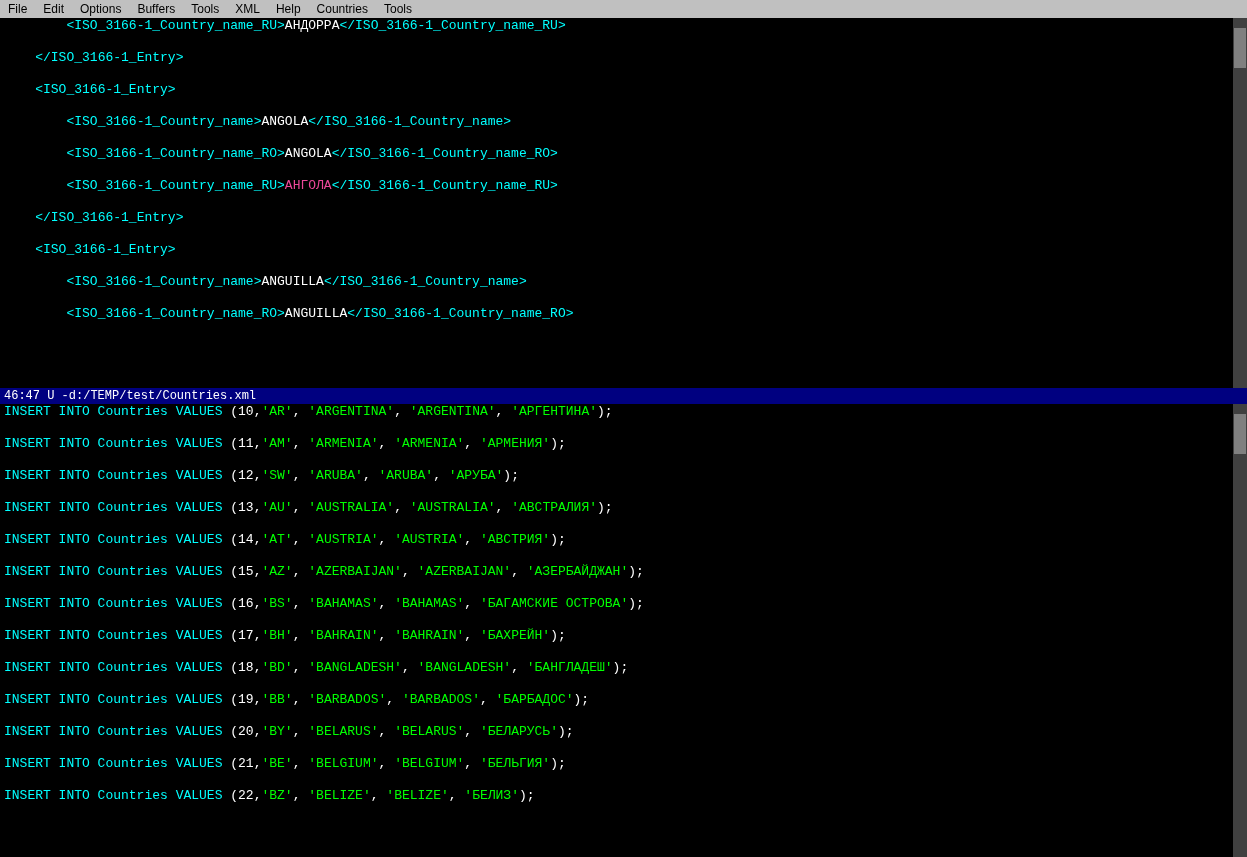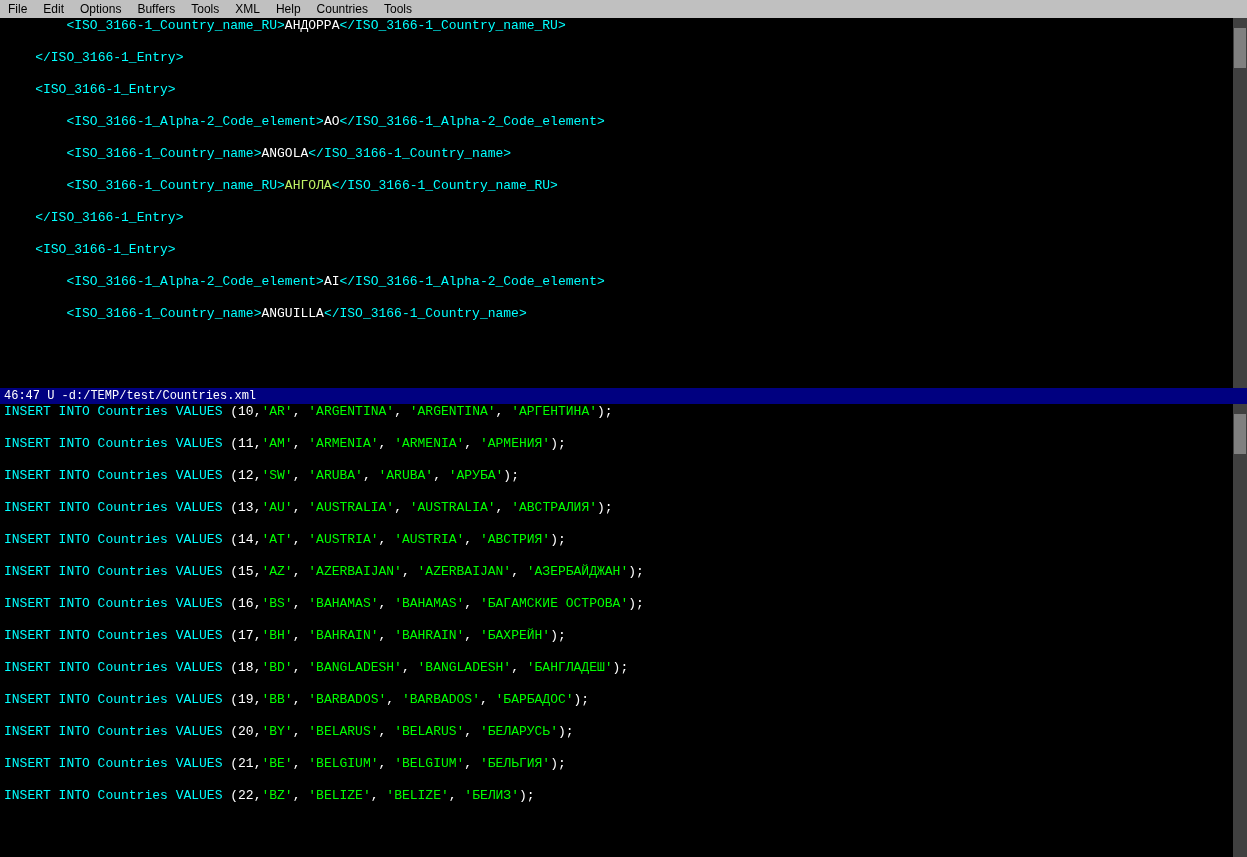--- a/index.html
+++ b/index.html
@@ -112,27 +112,27 @@
   <span class="menu-item">Tools</span>
 </div>
 
 <div id="top-pane">
   <div class="scrollbar-v">
     <div class="scrollbar-thumb"></div>
   </div>
   <pre><span class="line">        <span style="color:#00ffff">&lt;ISO_3166-1_Country_name_RU&gt;</span><span style="color:#ffffff">АНДОРРА</span><span style="color:#00ffff">&lt;/ISO_3166-1_Country_name_RU&gt;</span></span>
 <span class="line">    <span style="color:#00ffff">&lt;/ISO_3166-1_Entry&gt;</span></span>
 <span class="line">    <span style="color:#00ffff">&lt;ISO_3166-1_Entry&gt;</span></span>
-<span class="line">        <span style="color:#00ffff">&lt;ISO_3166-1_Alpha-2_Code_element&gt;</span><span style="color:#ffffff">AO</span><span style="color:#00ffff">&lt;/ISO_3166-1_Alpha-2_Code_element&gt;</span></span>
 <span class="line">        <span style="color:#00ffff">&lt;ISO_3166-1_Country_name&gt;</span><span style="color:#ffffff">ANGOLA</span><span style="color:#00ffff">&lt;/ISO_3166-1_Country_name&gt;</span></span>
-<span class="line">        <span style="color:#00ffff">&lt;ISO_3166-1_Country_name_RU&gt;</span><span style="color:#bef264">АНГОЛА</span><span style="color:#00ffff">&lt;/ISO_3166-1_Country_name_RU&gt;</span></span>
+<span class="line">        <span style="color:#00ffff">&lt;ISO_3166-1_Country_name_RO&gt;</span><span style="color:#ffffff">ANGOLA</span><span style="color:#00ffff">&lt;/ISO_3166-1_Country_name_RO&gt;</span></span>
+<span class="line">        <span style="color:#00ffff">&lt;ISO_3166-1_Country_name_RU&gt;</span><span style="color:#ec4899">АНГОЛА</span><span style="color:#00ffff">&lt;/ISO_3166-1_Country_name_RU&gt;</span></span>
 <span class="line">    <span style="color:#00ffff">&lt;/ISO_3166-1_Entry&gt;</span></span>
 <span class="line">    <span style="color:#00ffff">&lt;ISO_3166-1_Entry&gt;</span></span>
-<span class="line">        <span style="color:#00ffff">&lt;ISO_3166-1_Alpha-2_Code_element&gt;</span><span style="color:#ffffff">AI</span><span style="color:#00ffff">&lt;/ISO_3166-1_Alpha-2_Code_element&gt;</span></span>
 <span class="line">        <span style="color:#00ffff">&lt;ISO_3166-1_Country_name&gt;</span><span style="color:#ffffff">ANGUILLA</span><span style="color:#00ffff">&lt;/ISO_3166-1_Country_name&gt;</span></span>
+<span class="line">        <span style="color:#00ffff">&lt;ISO_3166-1_Country_name_RO&gt;</span><span style="color:#ffffff">ANGUILLA</span><span style="color:#00ffff">&lt;/ISO_3166-1_Country_name_RO&gt;</span></span>
 
 
 
 
 
 
 
 
 
 </pre>

